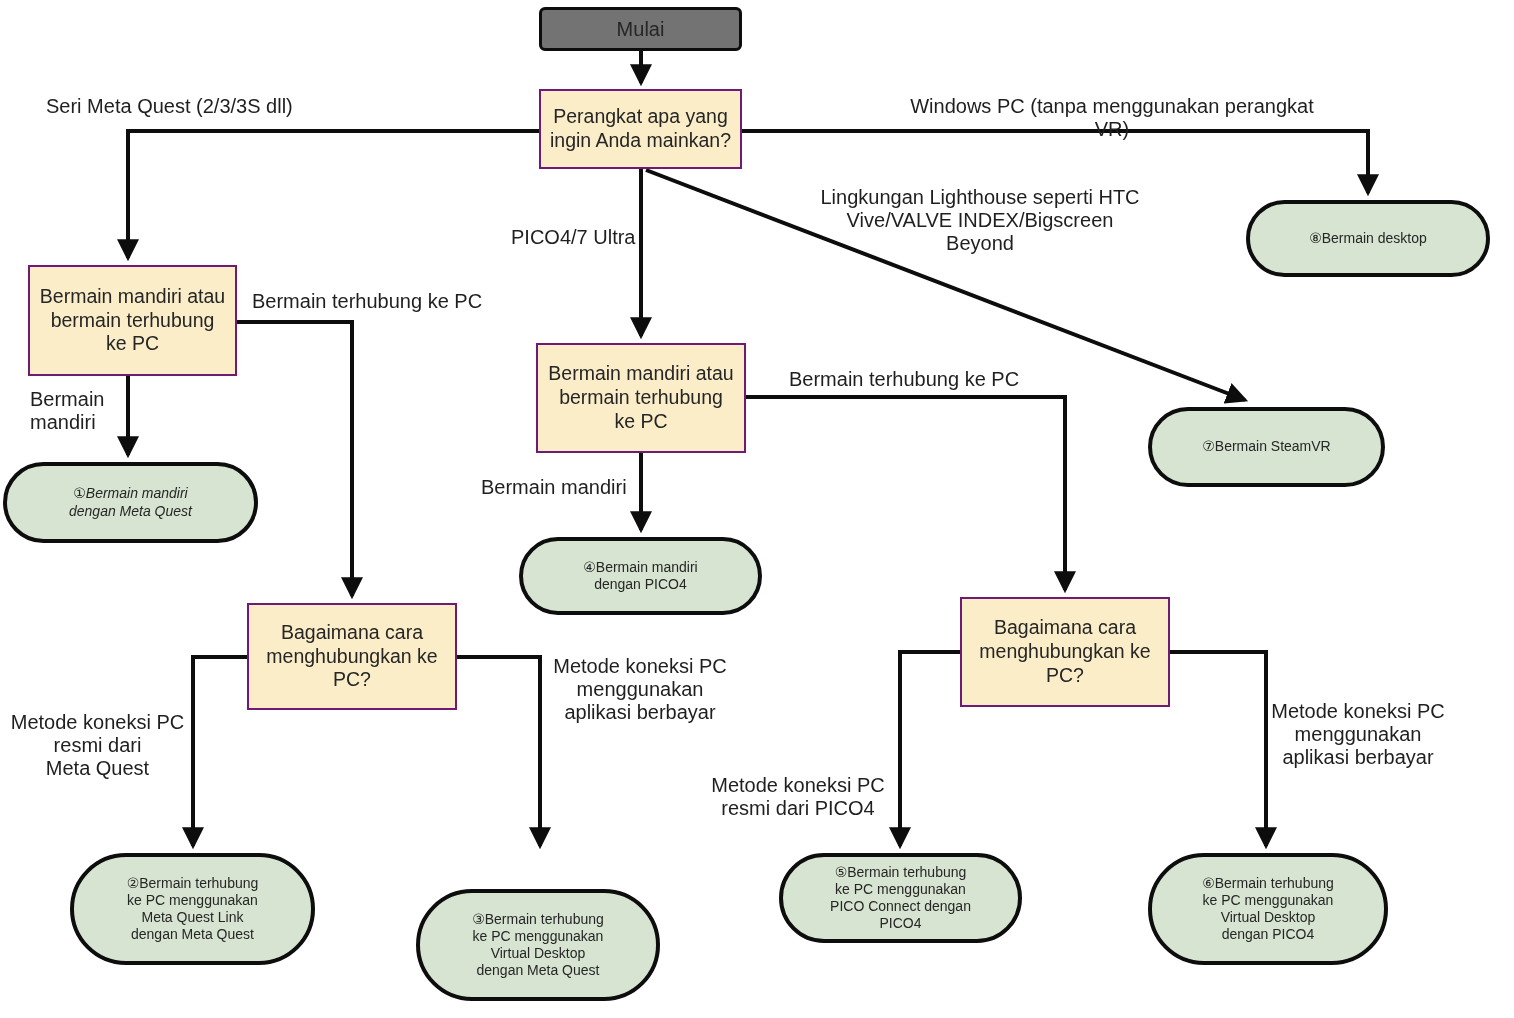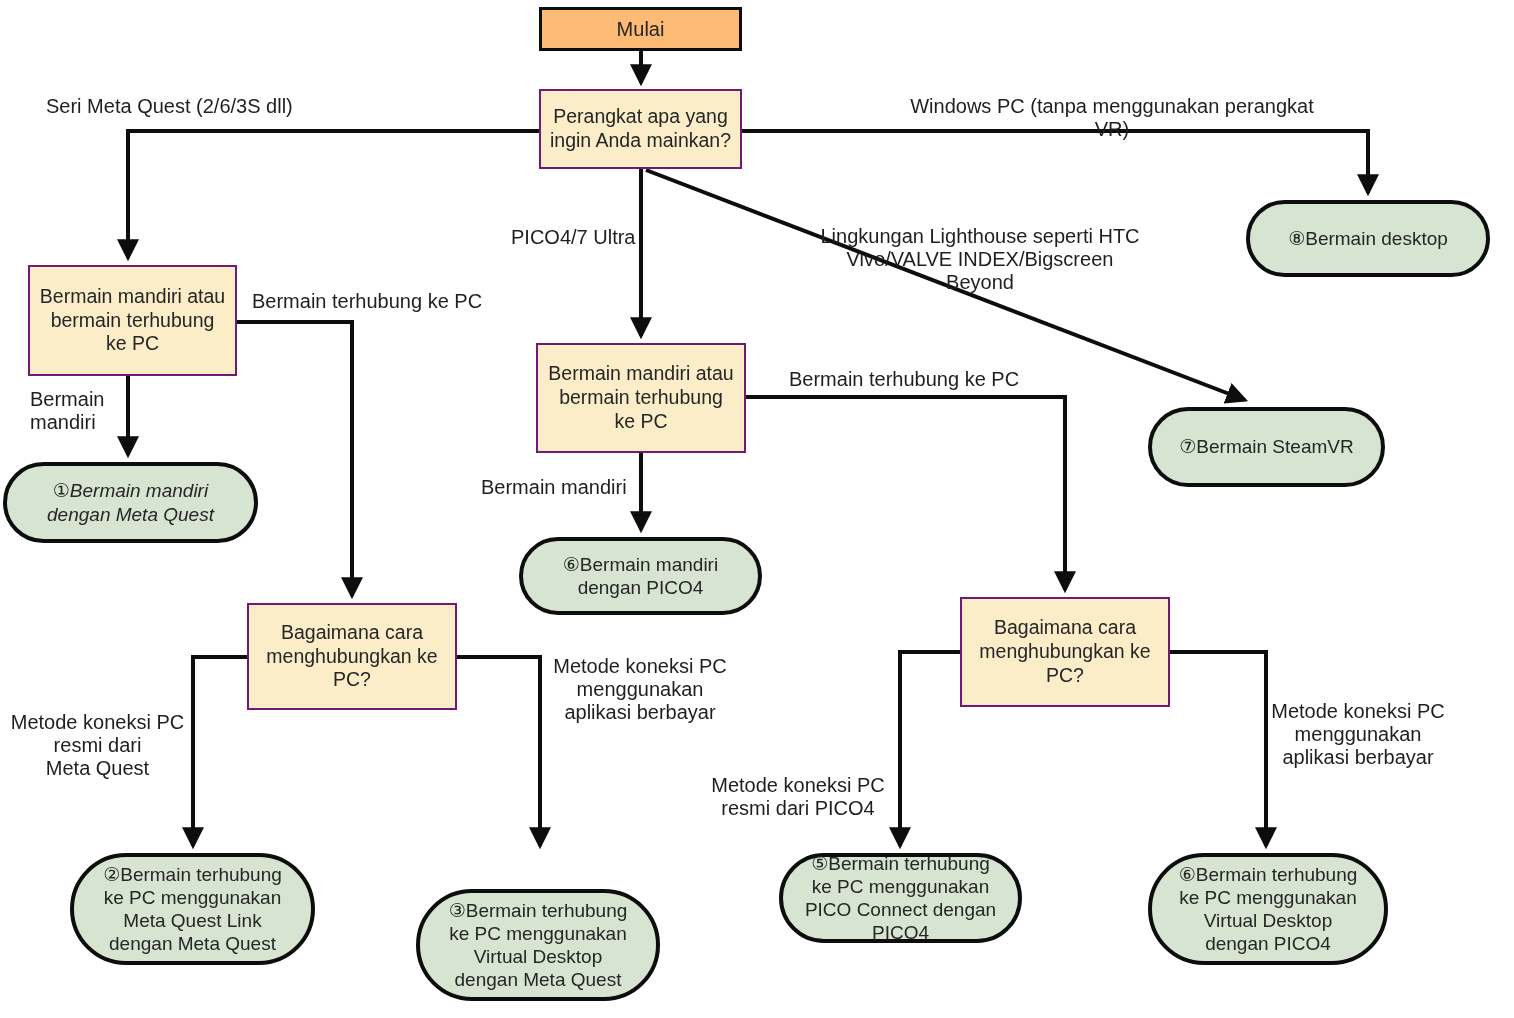--- a/index.html
+++ b/index.html
@@ -30,35 +30,35 @@
     align-items: center;
     justify-content: center;
     text-align: center;
     white-space: pre-line;
     font-size: 19px;
     line-height: 1.22;
     color: #262626;
     padding: 2px 6px;
   }
   .start {
-    background: #fdba74;
+    background: #737373;
     border: 3px solid #0d0d0d;
-    border-radius: 0;
+    border-radius: 6px;
     font-size: 20px;
   }
   .decision {
     background: #faedc8;
     border: 2px solid #701a75;
     font-size: 19.5px;
   }
   .terminal {
     background: #d7e4d1;
     border: 4px solid #0d0d0d;
     border-radius: 999px;
-    font-size: 19px;
+    font-size: 14px;
   }
   .elabel {
     position: absolute;
     white-space: pre-line;
     font-size: 20px;
     line-height: 1.15;
     color: #1f1f1f;
   }
   .center { text-align: center; }
 </style>
@@ -117,42 +117,42 @@
   <div class="node terminal" style="left:70px; top:853px; width:245px; height:112px;">②Bermain terhubung
 ke PC menggunakan
 Meta Quest Link
 dengan Meta Quest</div>
 
   <div class="node terminal" style="left:416px; top:853px; width:244px; height:112px;margin-top:36px;">③Bermain terhubung
 ke PC menggunakan
 Virtual Desktop
 dengan Meta Quest</div>
 
-  <div class="node terminal" style="left:519px; top:537px; width:243px; height:78px;">⑥Bermain mandiri
+  <div class="node terminal" style="left:519px; top:537px; width:243px; height:78px;">④Bermain mandiri
 dengan PICO4</div>
 
   <div class="node terminal" style="left:779px; top:853px; width:243px; height:90px;">⑤Bermain terhubung
 ke PC menggunakan
 PICO Connect dengan
 PICO4</div>
 
   <div class="node terminal" style="left:1148px; top:853px; width:240px; height:112px;">⑥Bermain terhubung
 ke PC menggunakan
 Virtual Desktop
 dengan PICO4</div>
 
   <div class="node terminal" style="left:1148px; top:407px; width:237px; height:80px;">⑦Bermain SteamVR</div>
 
   <div class="node terminal" style="left:1246px; top:200px; width:244px; height:77px;">⑧Bermain desktop</div>
 
-  <div class="elabel" style="left:46px; top:95px;">Seri Meta Quest (2/6/3S dll)</div>
+  <div class="elabel" style="left:46px; top:95px;">Seri Meta Quest (2/3/3S dll)</div>
 
   <div class="elabel center" style="left:897px; top:95px; width:430px;text-align:center;">Windows PC (tanpa menggunakan perangkat VR)</div>
 
-  <div class="elabel center" style="left:818px; top:186px; width:324px;margin-top:39px;">Lingkungan Lighthouse seperti HTC
+  <div class="elabel center" style="left:818px; top:186px; width:324px;">Lingkungan Lighthouse seperti HTC
 Vive/VALVE INDEX/Bigscreen Beyond</div>
 
   <div class="elabel" style="left:511px; top:226px;">PICO4/7 Ultra</div>
 
   <div class="elabel" style="left:252px; top:290px;">Bermain terhubung ke PC</div>
 
   <div class="elabel" style="left:30px; top:388px;">Bermain
 mandiri</div>
 
   <div class="elabel" style="left:481px; top:476px;">Bermain mandiri</div>

